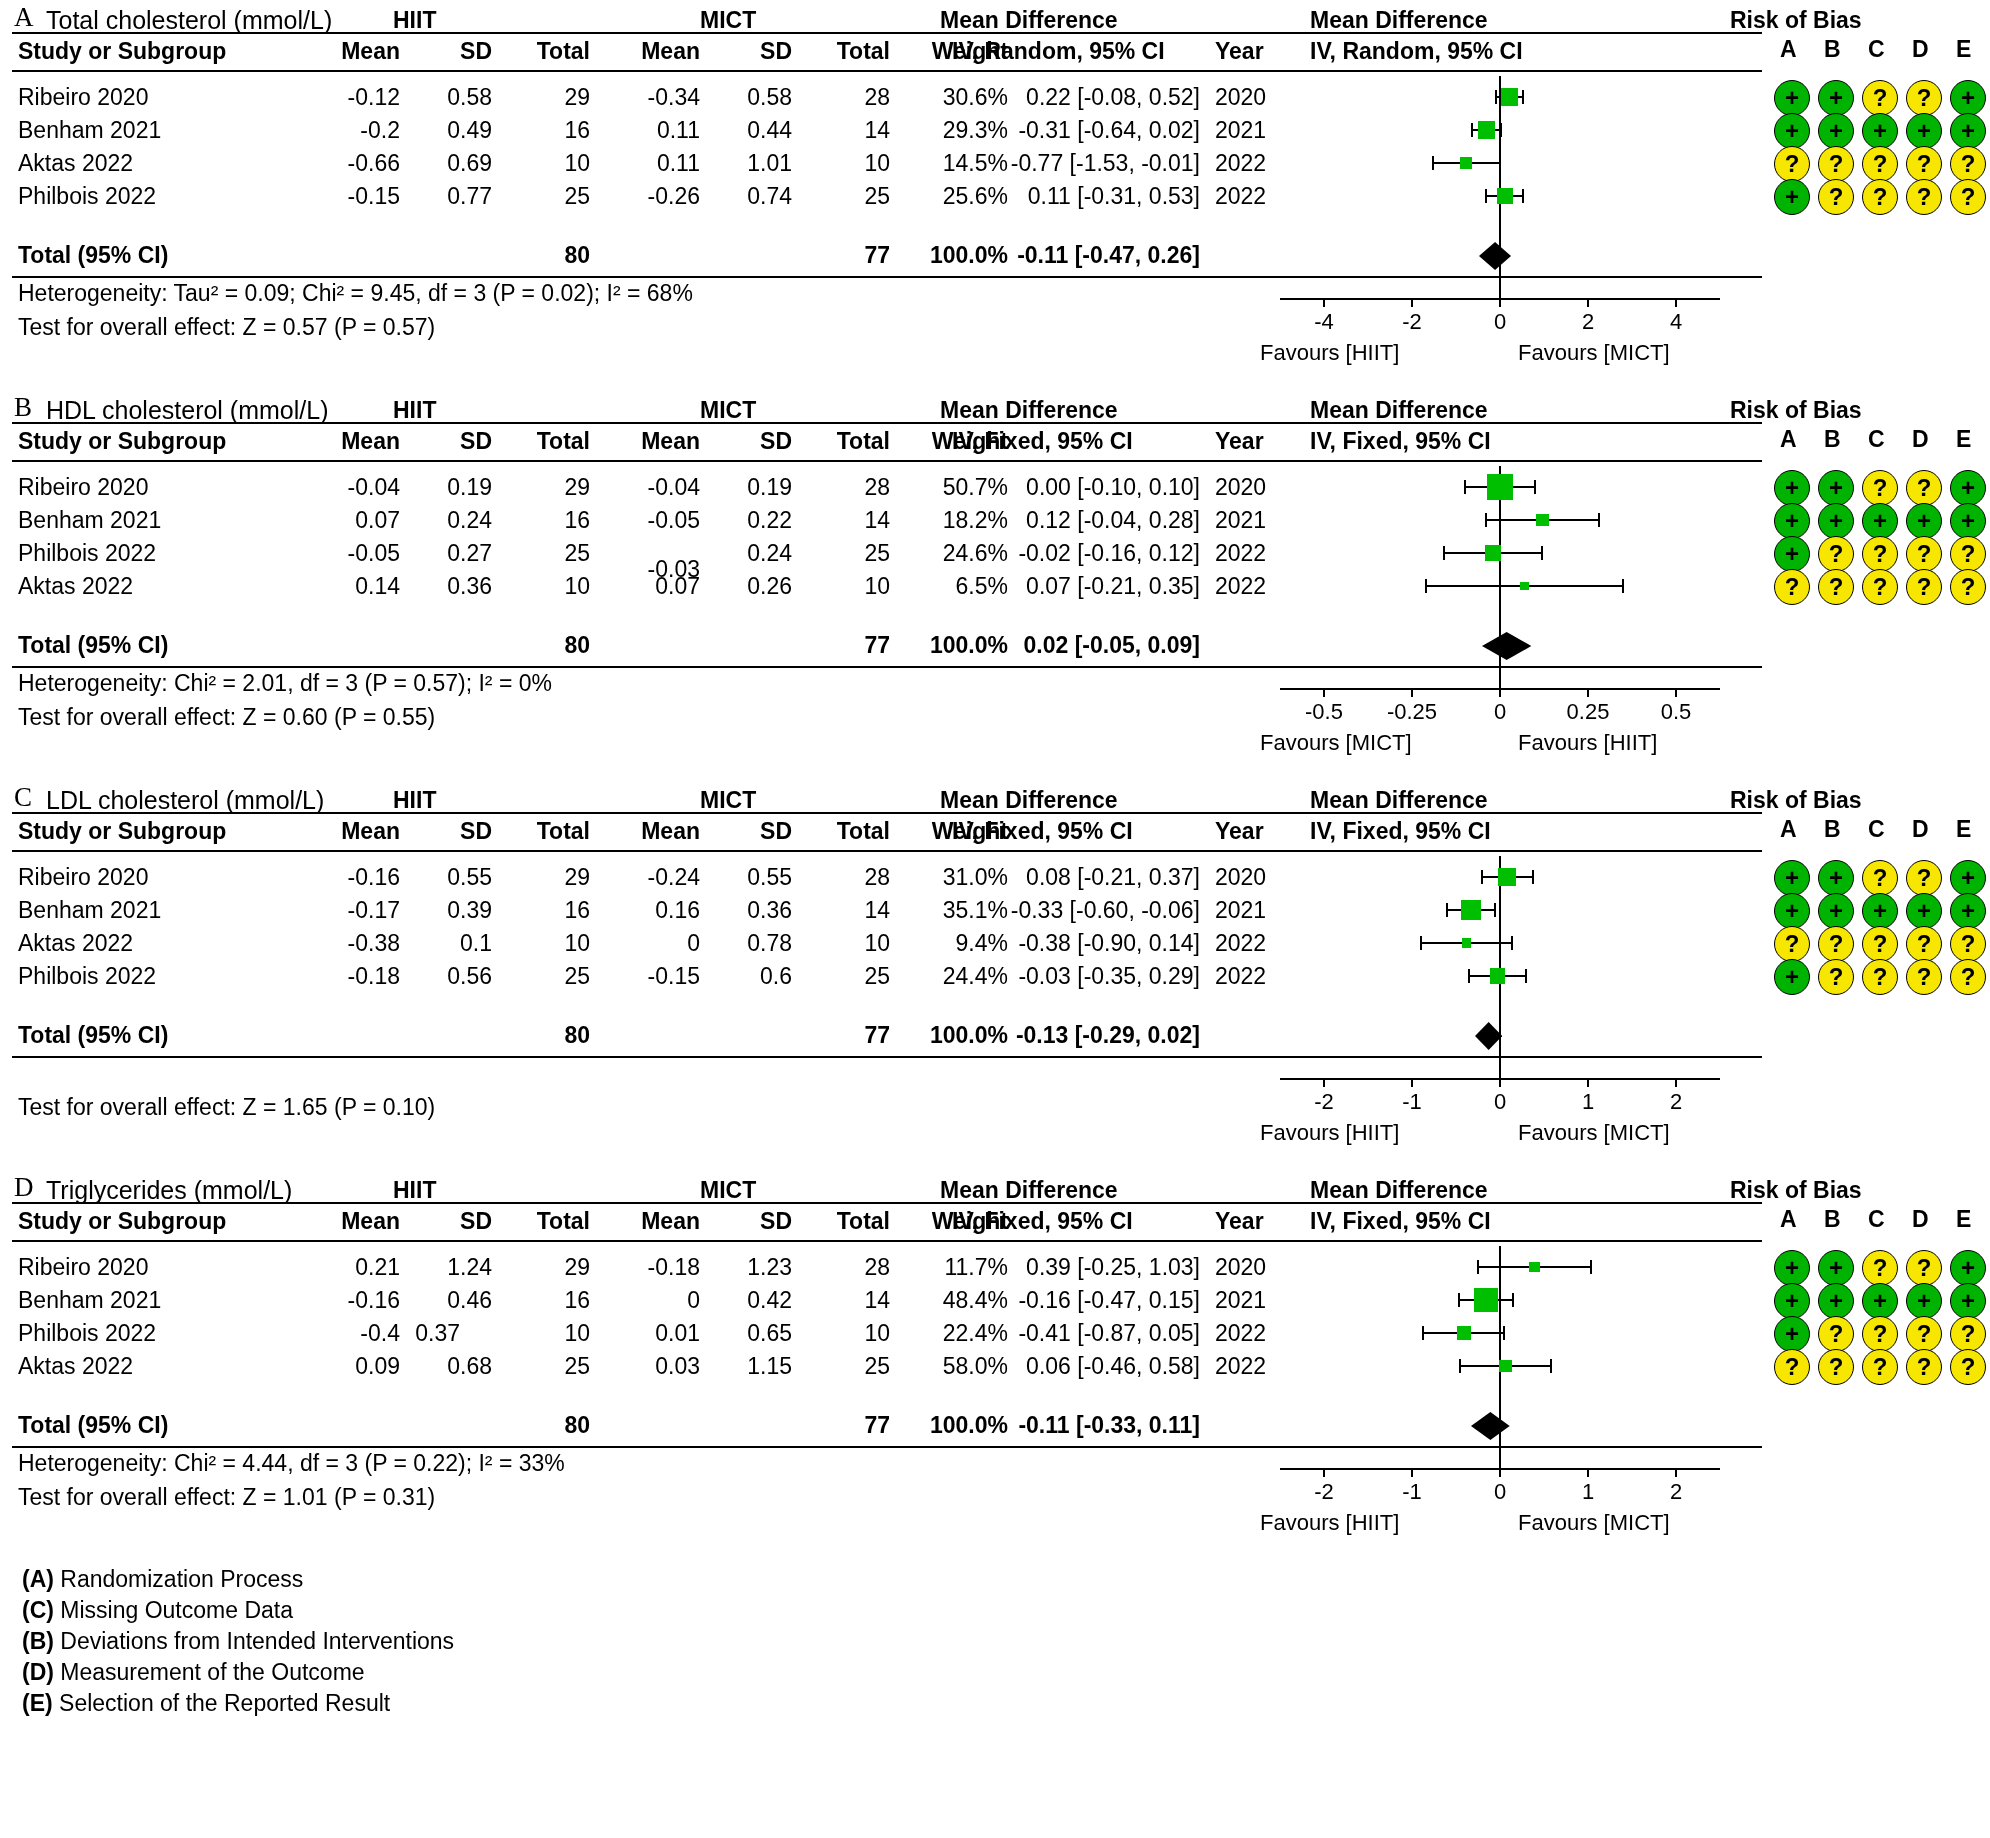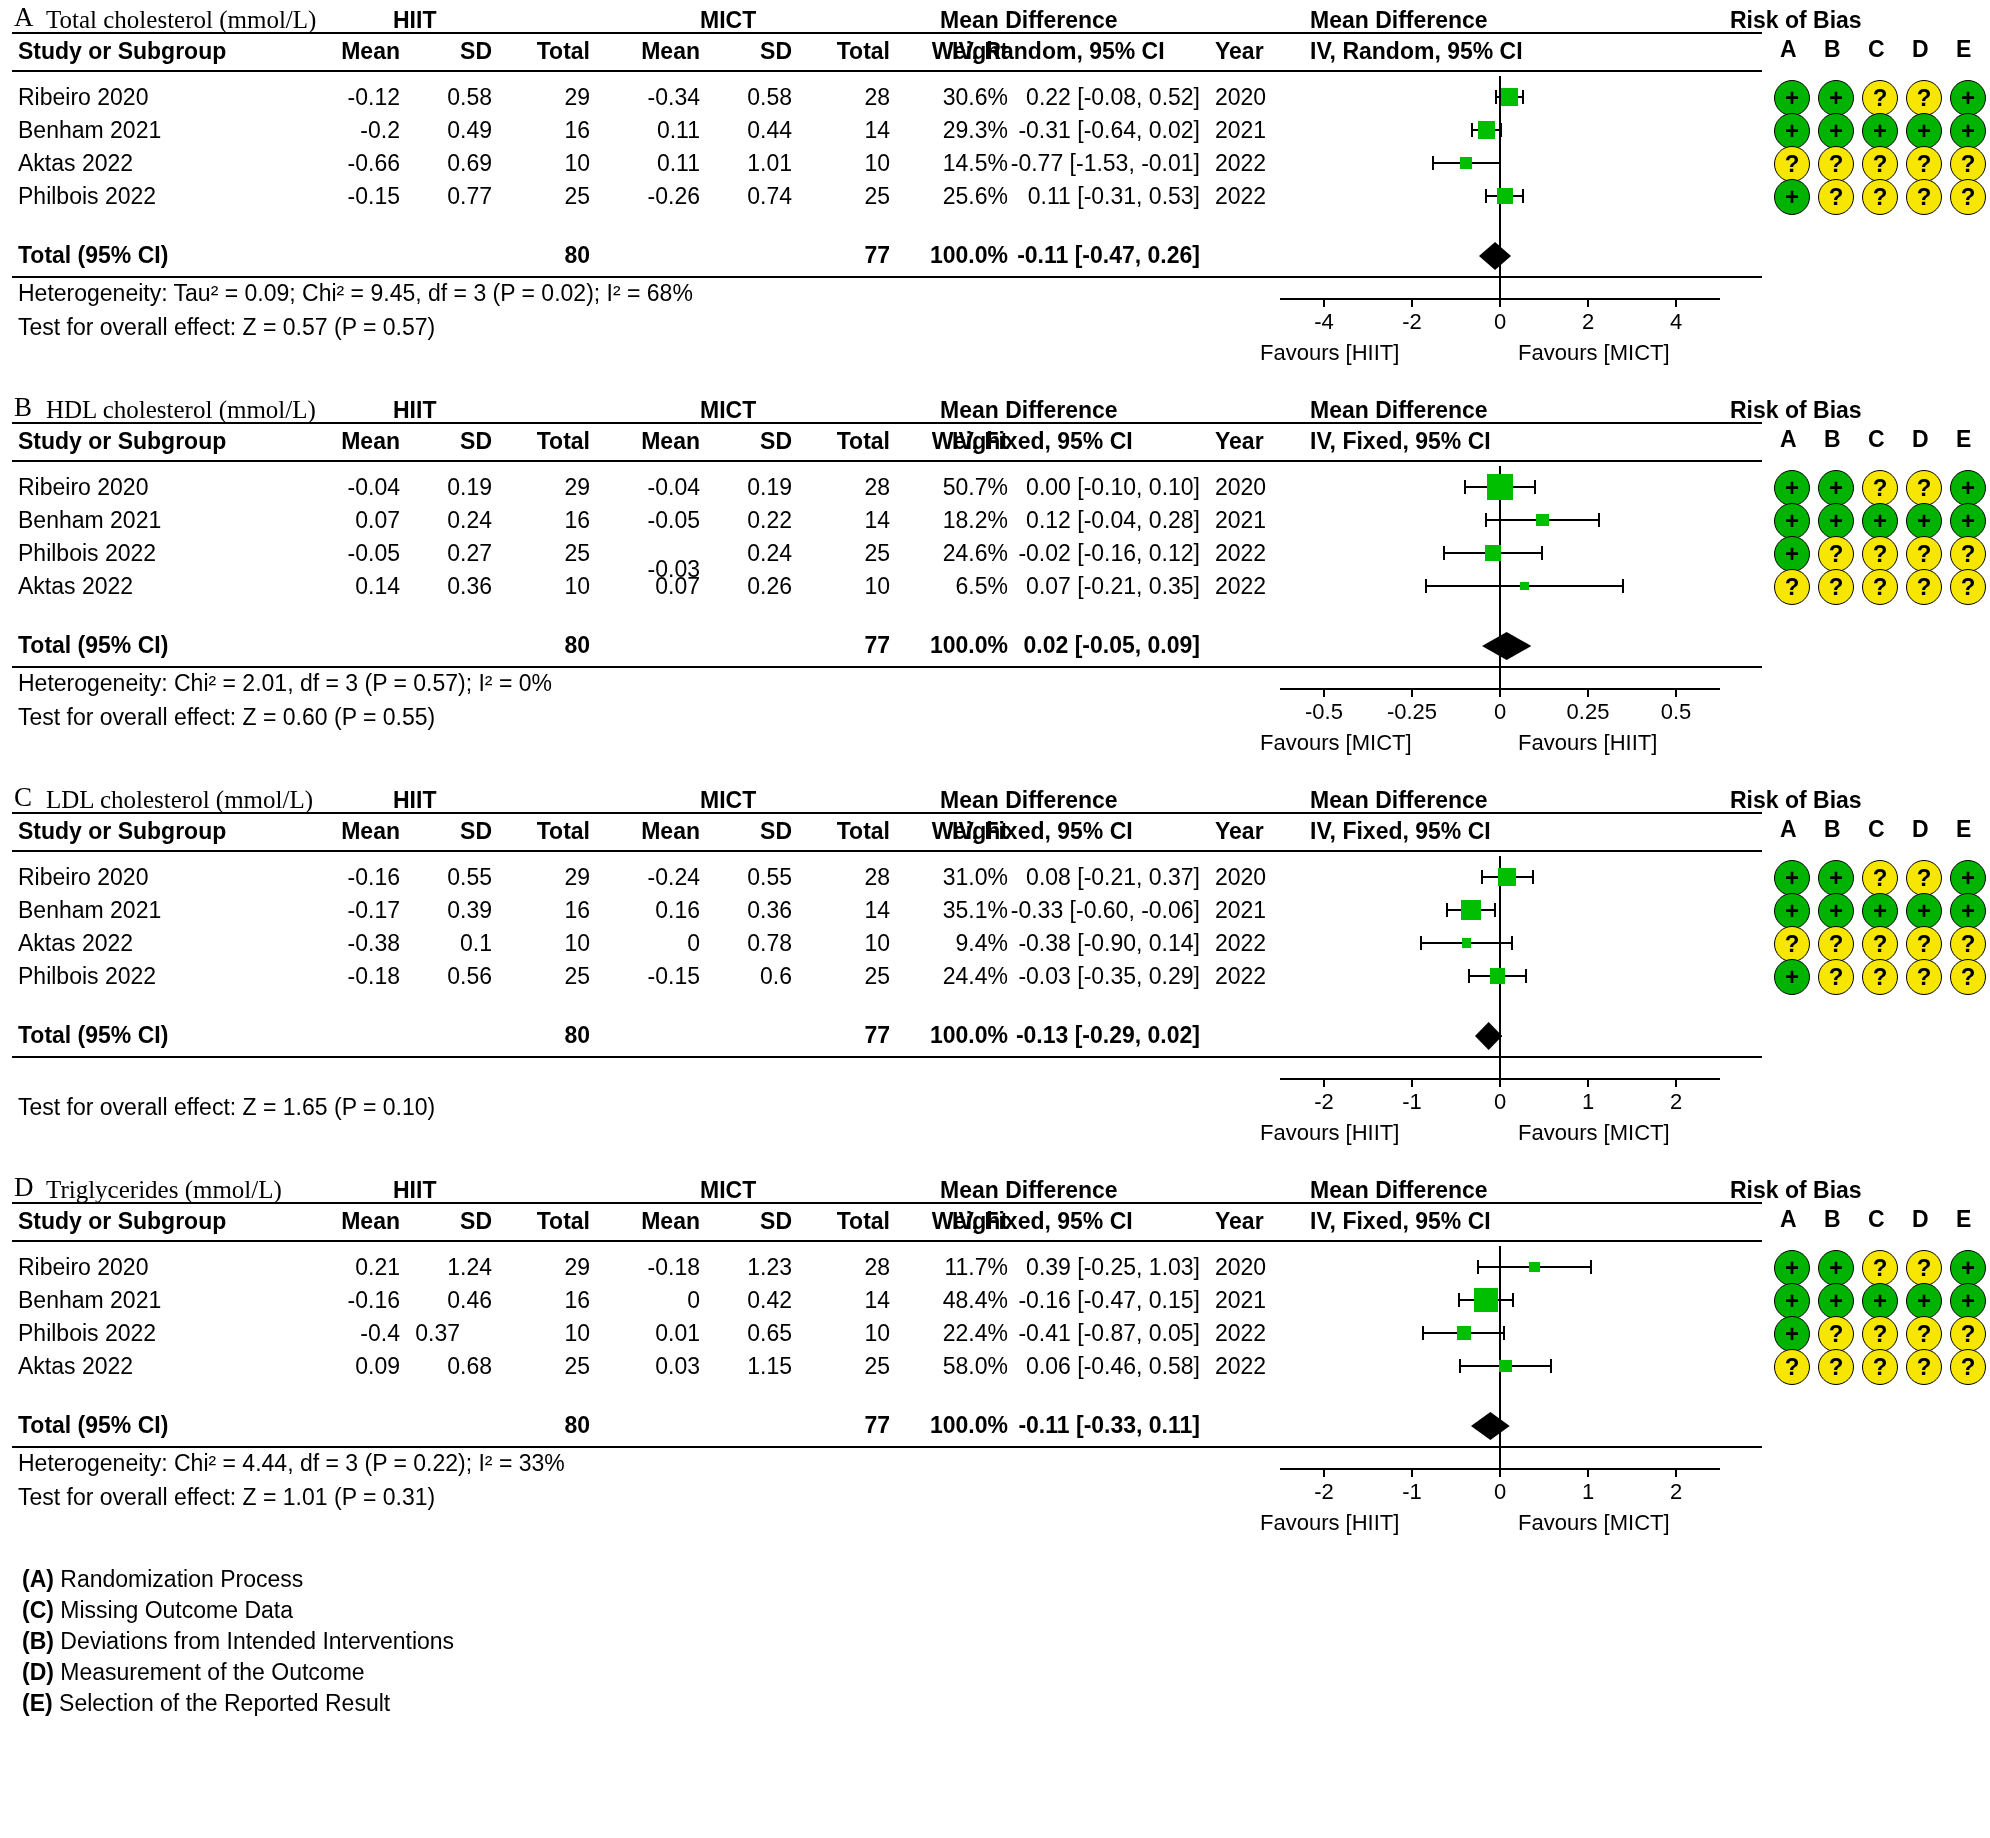--- a/index.html
+++ b/index.html
@@ -11,21 +11,21 @@
     -webkit-font-smoothing:antialiased;
   }
   .page{position:relative;width:1990px;padding:0 0 20px 0;box-sizing:border-box;}
 
   .panel{position:relative;margin:0 0 6px 0;}
   .cell{position:absolute;font-size:23px;line-height:30px;white-space:nowrap;}
   .b{font-weight:bold;}
 
   
   .grp{position:absolute;font-size:23px;font-weight:bold;line-height:28px;}
-  .paneltitle{position:absolute;font-size:25px;font-family:Liberation Serif, serif;}
+  .paneltitle{position:absolute;font-size:25px;font-family:Liberation Sans, sans-serif;}
   .panelletter{position:absolute;font-size:27px;font-family:"Liberation Serif",serif;}
 
   .hr{position:absolute;border-top:2px solid #000;}
   .axisline{position:absolute;background:#000;}
   .vline{position:absolute;width:2px;background:#000;}
   .sq{position:absolute;background:#00bf00;}
   .whisk{position:absolute;height:2px;background:#000;}
   .cap{position:absolute;width:2px;background:#000;}
   .tick{position:absolute;width:2px;height:9px;background:#000;}
   .ticklab{position:absolute;font-size:22px;text-align:center;}

